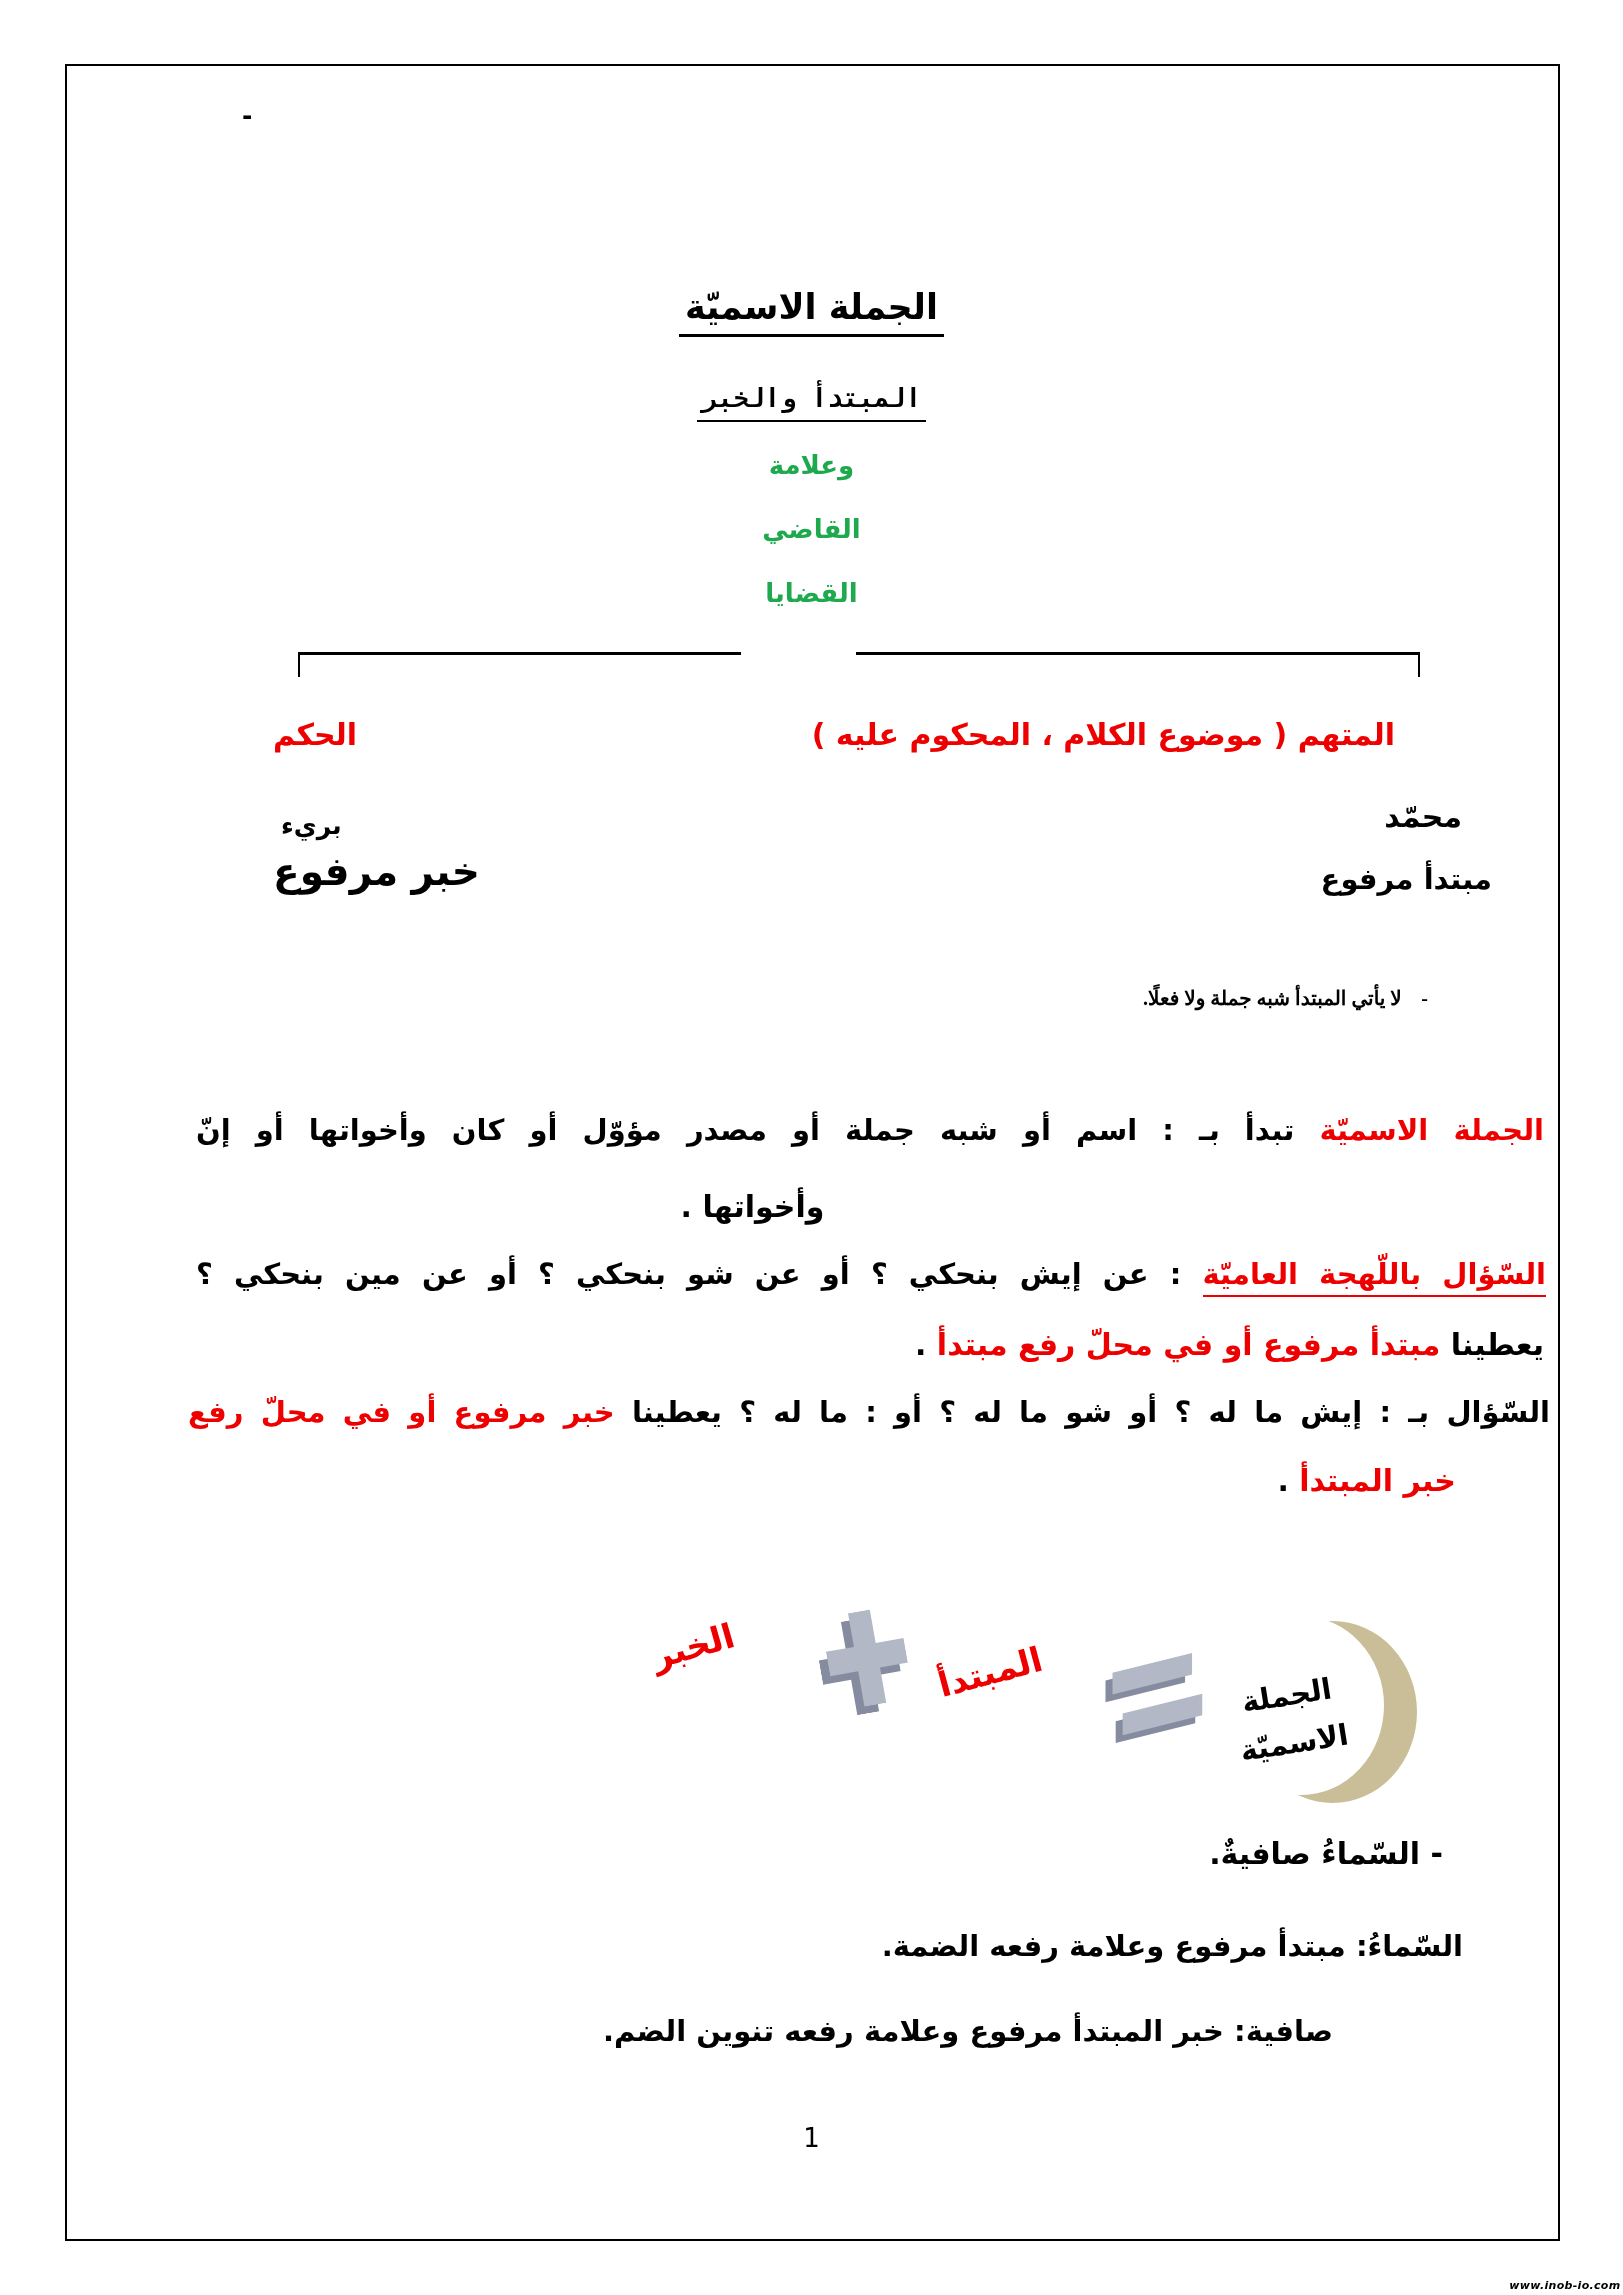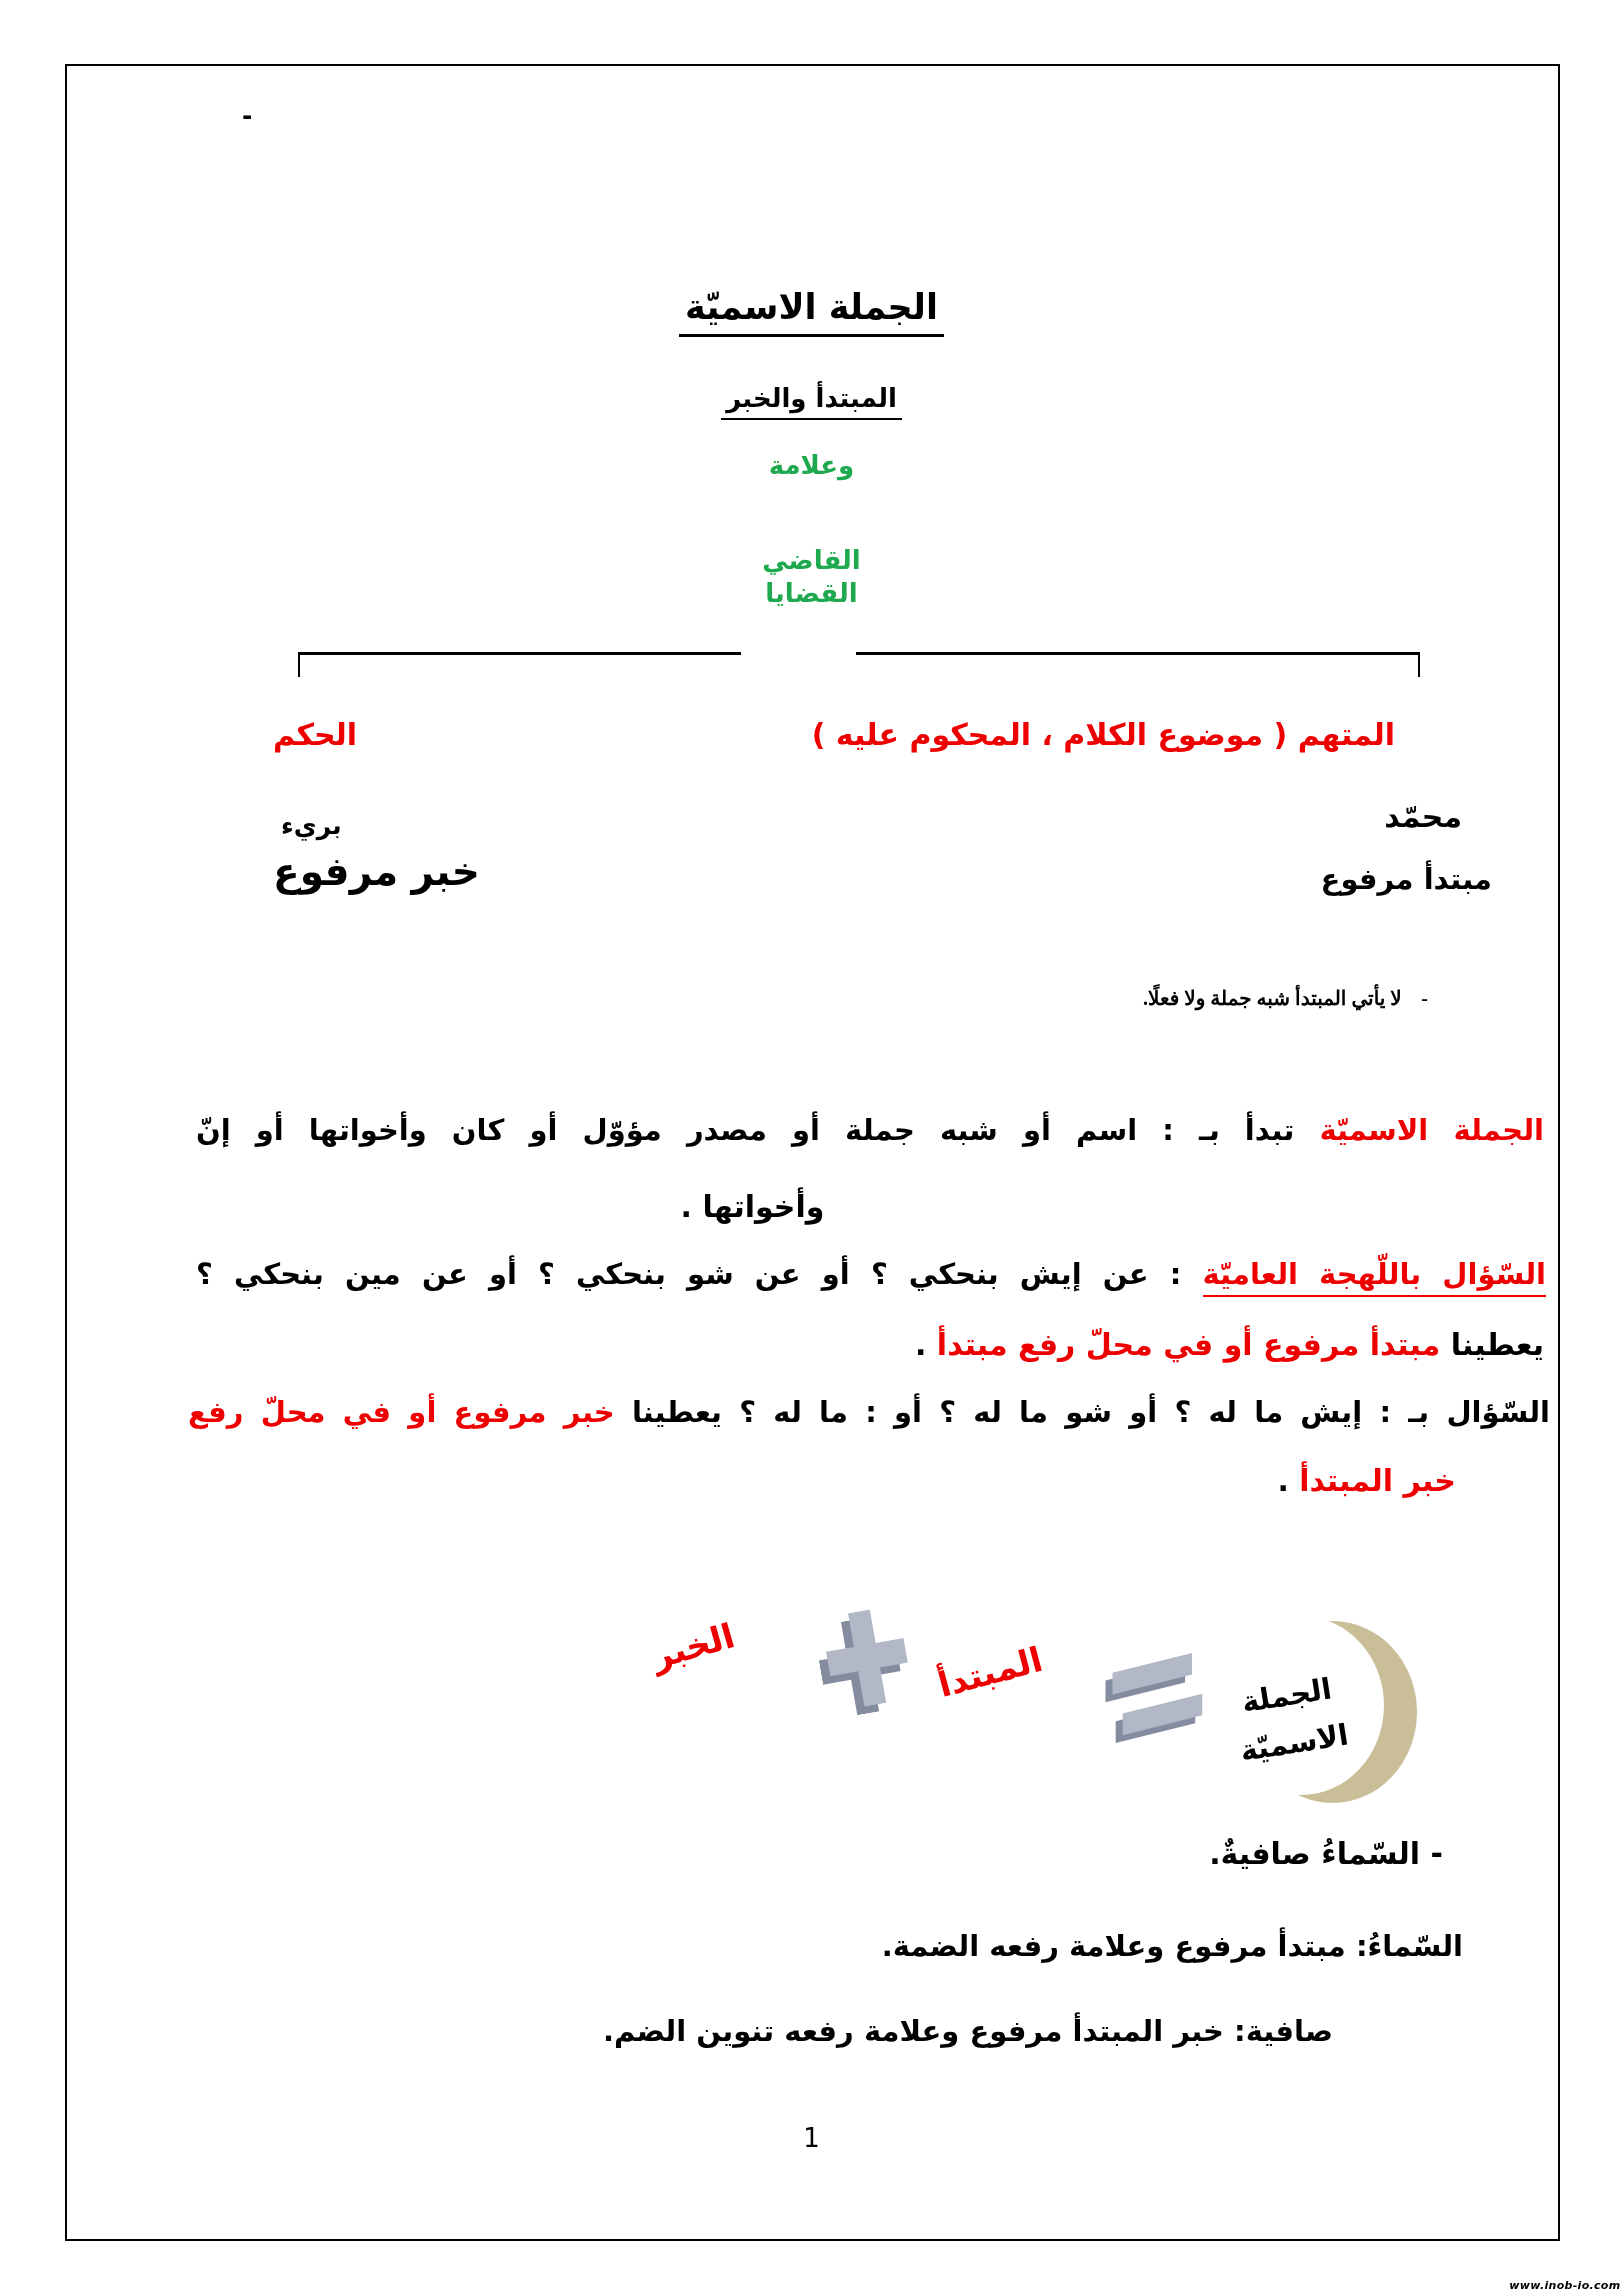--- a/index.html
+++ b/index.html
@@ -34,26 +34,26 @@
 <div class="page">
 
   <div class="abs page-border" style="left:65px;top:64px;width:1495px;height:2177px;"></div>
 
   <div class="abs" style="left:242px;top:101px;font-size:25px;">-</div>
 
   <div class="abs centerband rtl" style="top:287px;font-size:35px;">
     <span class="uline">الجملة الاسميّة</span>
   </div>
 
-  <div class="abs centerband rtl" style="top:383px;font-size:26px;">
+  <div class="abs centerband rtl" style="top:383px;font-size:26px;font-family:Liberation Mono, monospace;">
     <span class="uline2">المبتدأ والخبر</span>
   </div>
 
   <div class="abs centerband rtl green" style="top:450px;font-size:26px;">وعلامة</div>
-  <div class="abs centerband rtl green" style="top:514px;font-size:26px;margin-top:31px;">القاضي</div>
+  <div class="abs centerband rtl green" style="top:514px;font-size:26px;">القاضي</div>
   <div class="abs centerband rtl green" style="top:578px;font-size:26px;">القضايا</div>
 
   <div class="abs hline" style="left:298px;top:652px;width:443px;"></div>
   <div class="abs hline" style="left:856px;top:652px;width:564px;"></div>
   <div class="abs vtick" style="left:298px;top:652px;height:25px;"></div>
   <div class="abs vtick" style="left:1418px;top:652px;height:25px;"></div>
 
   <div class="abs rtl nowrap red" style="right:228px;top:717px;font-size:30px;">المتهم ( موضوع الكلام ، المحكوم عليه )</div>
   <div class="abs rtl nowrap red" style="left:273px;top:717px;font-size:30px;">الحكم</div>
 

